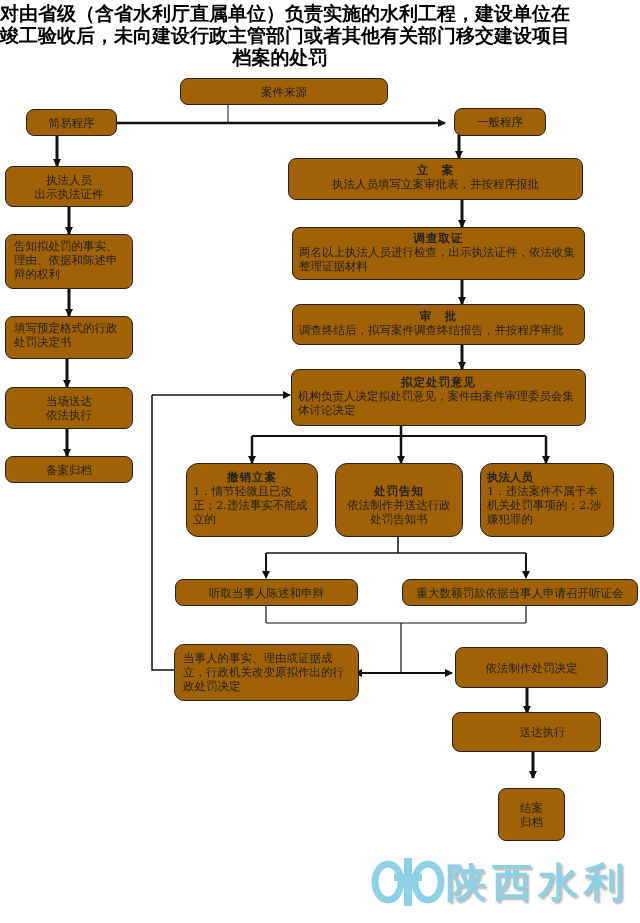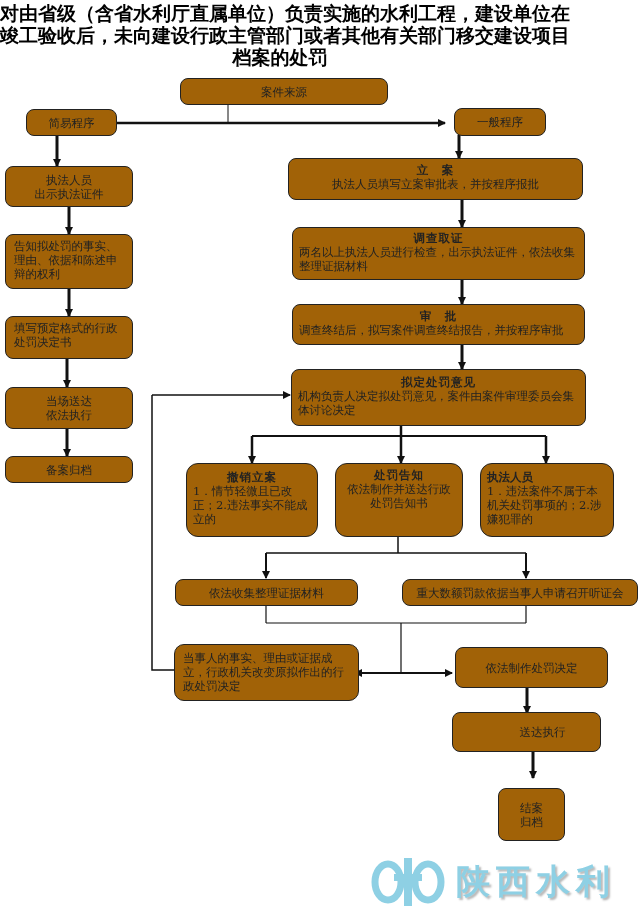--- a/index.html
+++ b/index.html
@@ -10,22 +10,22 @@
   .title .l1, .title .l2 { display: block; white-space: nowrap; }
   .title .l3 { display: block; text-align: center; }
   .box { position: absolute; border: 1.5px solid #222; border-radius: 8px; background: #a16207;
          box-sizing: border-box; font-size: 11.5px; line-height: 14px; color: #222; }
   .box.center { display: flex; flex-direction: column; align-items: center; justify-content: center; text-align: center; }
   .box .head { display: block; text-align: center; font-weight: bold; letter-spacing: 1px; }
   .box .body { display: block; padding: 0 6px; text-align: left; }
   .box .body.c { text-align: center; }
   svg#wires { position: absolute; left: 0; top: 0; }
   .logo { position: absolute; left: 370px; top: 852px; height: 60px; display: flex; align-items: center; }
-  .logo-text { font-size: 34px; font-weight: bold; color: #8ed0e4; letter-spacing: 6px;
-               font-family: "DejaVu Sans", "Liberation Sans", sans-serif; margin-left: 10px;
+  .logo-text { font-size: 40px; font-weight: bold; color: #8ed0e4; letter-spacing: 6px;
+               font-family: "DejaVu Sans", "Liberation Sans", sans-serif; 
                text-shadow: 2px 2px 2px #b9b9b9; }
 </style>
 </head>
 <body>
 
 <div class="title">
   <span class="l1">对由省级（含省水利厅直属单位）负责实施的水利工程，建设单位在</span>
   <span class="l2">竣工验收后，未向建设行政主管部门或者其他有关部门移交建设项目</span>
   <span class="l3">档案的处罚</span>
 </div>
@@ -121,31 +121,31 @@
 </div>
 <div class="box" style="left:291px;top:369px;width:295px;height:57px;padding-top:5px;">
   <span class="head">拟定处罚意见</span>
   <span class="body">机构负责人决定拟处罚意见，案件由案件审理委员会集体讨论决定</span>
 </div>
 
 <div class="box" style="left:186px;top:463px;width:132px;height:74px;padding-top:6px;border-radius:12px;">
   <span class="head">撤销立案</span>
   <span class="body">1．情节轻微且已改正；2.违法事实不能成立的</span>
 </div>
-<div class="box" style="left:335px;top:463px;width:128px;height:74px;padding-top:4px;border-radius:12px;">
+<div class="box" style="left:335px;top:463px;width:128px;height:74px;padding-top:20px;border-radius:12px;">
   <span class="head">处罚告知</span>
   <span class="body c">依法制作并送达行政处罚告知书</span>
 </div>
 <div class="box" style="left:480px;top:463px;width:134px;height:74px;padding-top:6px;border-radius:12px;">
   <span class="body" style="font-weight:bold;">执法人员</span>
   <span class="body">1．违法案件不属于本机关处罚事项的；2.涉嫌犯罪的</span>
 </div>
 
 <div class="box center" style="left:175px;top:579px;width:183px;height:27px;">
-  <span>依法收集整理证据材料</span>
+  <span>听取当事人陈述和申辩</span>
 </div>
 <div class="box center" style="left:402px;top:579px;width:236px;height:27px;">
   <span>重大数额罚款依据当事人申请召开听证会</span>
 </div>
 
 <div class="box" style="left:174px;top:644px;width:185px;height:57px;padding-top:6px;border-radius:10px;">
   <span class="body" style="padding:0 8px;">当事人的事实、理由或证据成立，行政机关改变原拟作出的行政处罚决定</span>
 </div>
 <div class="box center" style="left:455px;top:647px;width:153px;height:41px;">
   <span>依法制作处罚决定</span>

